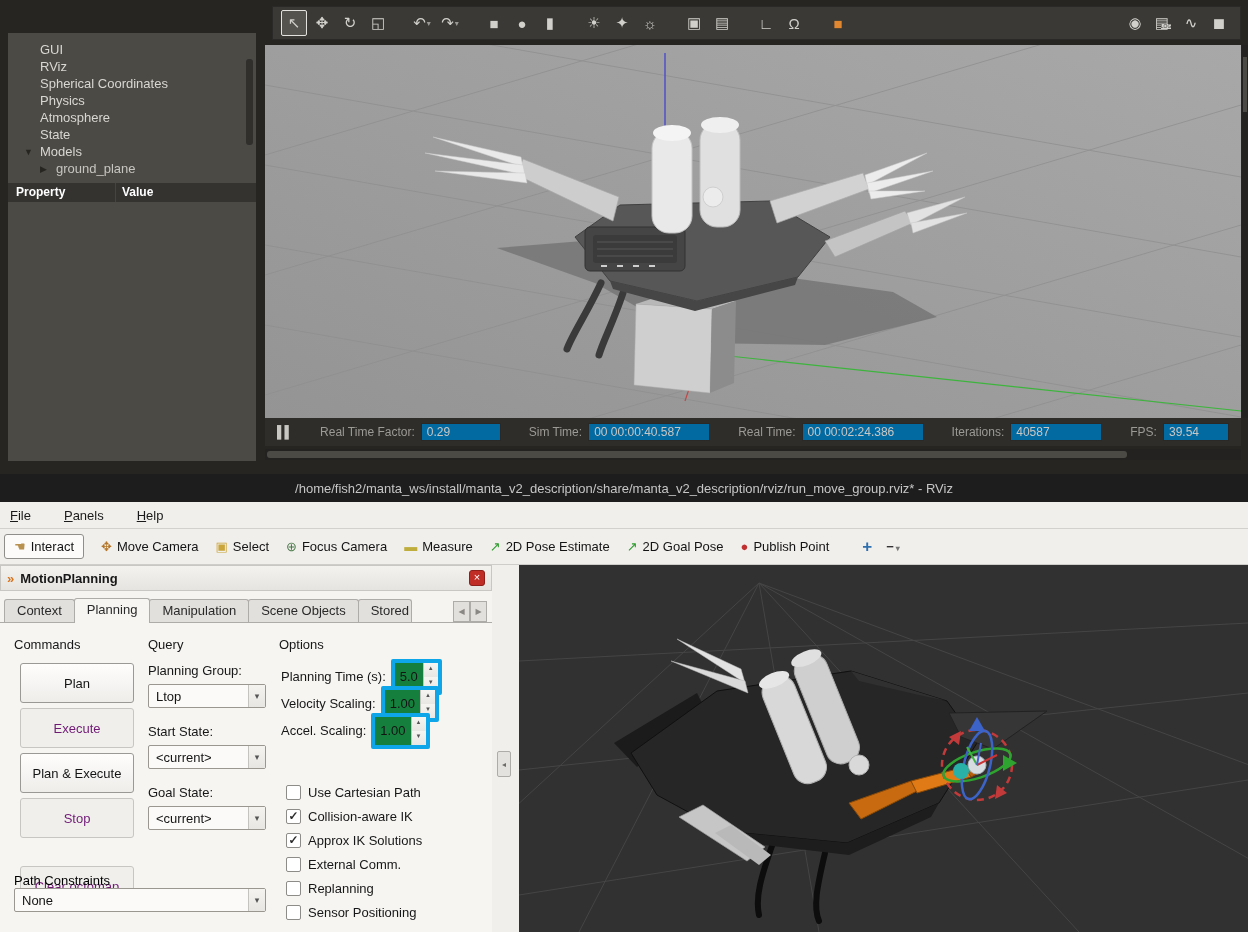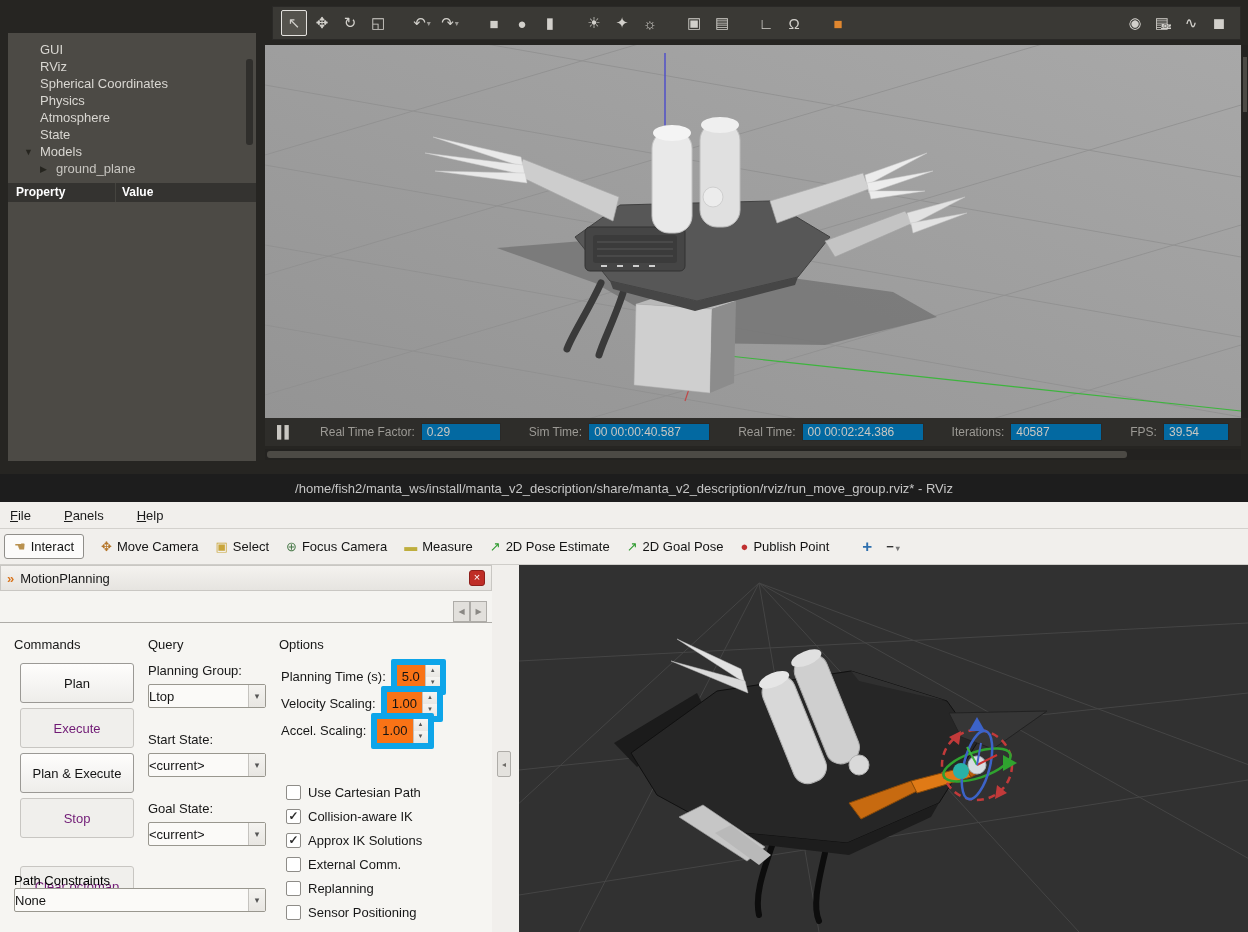--- a/index.html
+++ b/index.html
@@ -56,47 +56,47 @@
   .ti4{color:#bfae3e}.ti5{color:#2f9b2f}.ti6{color:#2f9b2f}.ti7{color:#c03030}
   .rv-addrm{display:flex;align-items:center;gap:14px;margin-left:16px}
   .rv-add{color:#2e6fae;font-weight:bold;font-size:17px}
   .rv-remove{color:#333;font-weight:bold}
   .rv-remove .sub{font-size:8px;color:#777;margin-left:2px}
 
   
   #mp{position:absolute;left:0;top:565px;width:492px;height:367px;background:#f5f4f1}
   #mp-header{position:absolute;left:0;top:0;width:492px;height:26px;background:linear-gradient(#f4f2ef,#e6e4e0);border:1px solid #c9c7c3;display:flex;align-items:center;padding:0 6px;gap:6px}
   #mp-header .picon{color:#d8741c;font-weight:bold}
-  #mp-header .title{font-weight:normal;color:#171717}
+  #mp-header .title{font-weight:bold;color:#171717}
   #mp-close{margin-left:auto;width:16px;height:16px;background:#bf2d26;border:1px solid #8e1f1a;border-radius:3px;color:#fff;font-size:11px;line-height:13px;text-align:center}
   #mp-tabs{position:absolute;left:4px;top:33px;height:25px;display:flex;align-items:flex-end}
   .mp-tab{height:24px;line-height:22px;padding:0 12px;background:#e2e0dc;border:1px solid #aeaca8;border-bottom:none;color:#2a2a2a;border-radius:3px 3px 0 0;margin-right:-1px;white-space:nowrap}
   .mp-tab.active{background:#f6f5f2;height:25px;position:relative;z-index:2;font-weight:normal}
   .mp-tab.clip{max-width:54px;overflow:hidden}
   #mp-tabarrows{position:absolute;right:5px;top:36px;display:flex;z-index:3}
   .tab-arrow{width:17px;height:21px;background:#e2e0dc;border:1px solid #aeaca8;color:#8a8884;font-size:8px;text-align:center;line-height:19px}
   #mp-content{position:absolute;left:0;top:57px;width:492px;height:310px;border-top:1px solid #aeaca8;background:#f6f5f2}
   .sec-title{position:absolute;color:#171717}
   #t-commands{left:14px;top:14px}
   #t-query{left:148px;top:14px}
   #t-options{left:279px;top:14px}
   #cmd-col{position:absolute;left:20px;top:40px;width:114px;display:flex;flex-direction:column;gap:5px}
   .btn{height:40px;border:1px solid #9b9995;border-radius:3px;background:linear-gradient(#fefdfc,#eeedea);color:#141414;display:flex;align-items:center;justify-content:center;white-space:nowrap}
   .btn.disabled{color:#701a75;background:#f0efec;border-color:#c8c6c2}
   .btn.spacer-above{margin-top:23px}
   #query-col{position:absolute;left:148px;top:34px;width:118px}
-  .q-label{margin-top:24px;margin-bottom:6px;color:#171717}
+  .q-label{margin-top:16px;margin-bottom:6px;color:#171717}
   .q-label.first{margin-top:6px}
-  .combo{height:24px;background:#fbfaf8;border:1px solid #99978f;border-radius:2px;display:flex;align-items:center;}
+  .combo{height:24px;background:#fbfaf8;border:1px solid #99978f;border-radius:2px;display:flex;align-items:center;padding-left:7px}
   .combo .cval{flex:1;color:#141414;overflow:hidden;white-space:nowrap}
   .combo .carrow{flex:0 0 17px;align-self:stretch;display:flex;align-items:center;justify-content:center;color:#555;font-size:9px;border-left:1px solid #c5c3bf;background:linear-gradient(#f4f3f0,#e8e6e2)}
   #opt-col{position:absolute;left:281px;top:40px;width:202px}
   .opt-row{display:flex;align-items:center;height:27px}
   .olabel{color:#171717;white-space:nowrap}
-  .spin{margin-left:5px;display:flex;height:36px;border:6px solid #0ea5e9;border-radius:2px;background:#f97316}
+  .spin{margin-left:5px;display:flex;height:36px;border:4px solid #0ea5e9;border-radius:2px;background:#15803d}
   .spin .sval{padding:0 5px;display:flex;align-items:center;color:#141414}
   .spin .sarrows{width:15px;display:flex;flex-direction:column;border-left:1px solid #c5c3bf}
   .spin .sarrows span{flex:1;font-size:6px;color:#555;text-align:center;line-height:10px;background:linear-gradient(#f6f5f2,#e9e7e3)}
   #cb-col{position:absolute;left:286px;top:162px;display:flex;flex-direction:column;gap:9px}
   .cb{display:flex;align-items:center;gap:7px}
   .cb .box{width:15px;height:15px;background:#fff;border:1px solid #8e8c88;border-radius:2px;font-size:12px;line-height:13px;text-align:center;color:#2b2b2b;font-weight:bold;flex:0 0 15px}
   .cb .clabel{color:#171717;white-space:nowrap}
   #pc{position:absolute;left:14px;top:250px;width:252px}
   #pc .combo{margin-top:0}
 
@@ -369,20 +369,27 @@
     <span class="rv-remove"><span>−</span><span class="sub">▾</span></span>
   </span>
 </div>
 
 <div id="mp">
   <div id="mp-header">
     <span class="picon">»</span>
     <span class="title">MotionPlanning</span>
     <span id="mp-close"><span>×</span></span>
   </div>
+  <div id="mp-tabs">
+    <span class="mp-tab">Context</span>
+    <span class="mp-tab active">Planning</span>
+    <span class="mp-tab">Manipulation</span>
+    <span class="mp-tab">Scene Objects</span>
+    <span class="mp-tab clip">Stored</span>
+  </div>
   <div id="mp-tabarrows">
     <span class="tab-arrow">◀</span>
     <span class="tab-arrow">▶</span>
   </div>
 
   <div id="mp-content">
     <span class="sec-title" id="t-commands">Commands</span>
     <span class="sec-title" id="t-query">Query</span>
     <span class="sec-title" id="t-options">Options</span>
 

